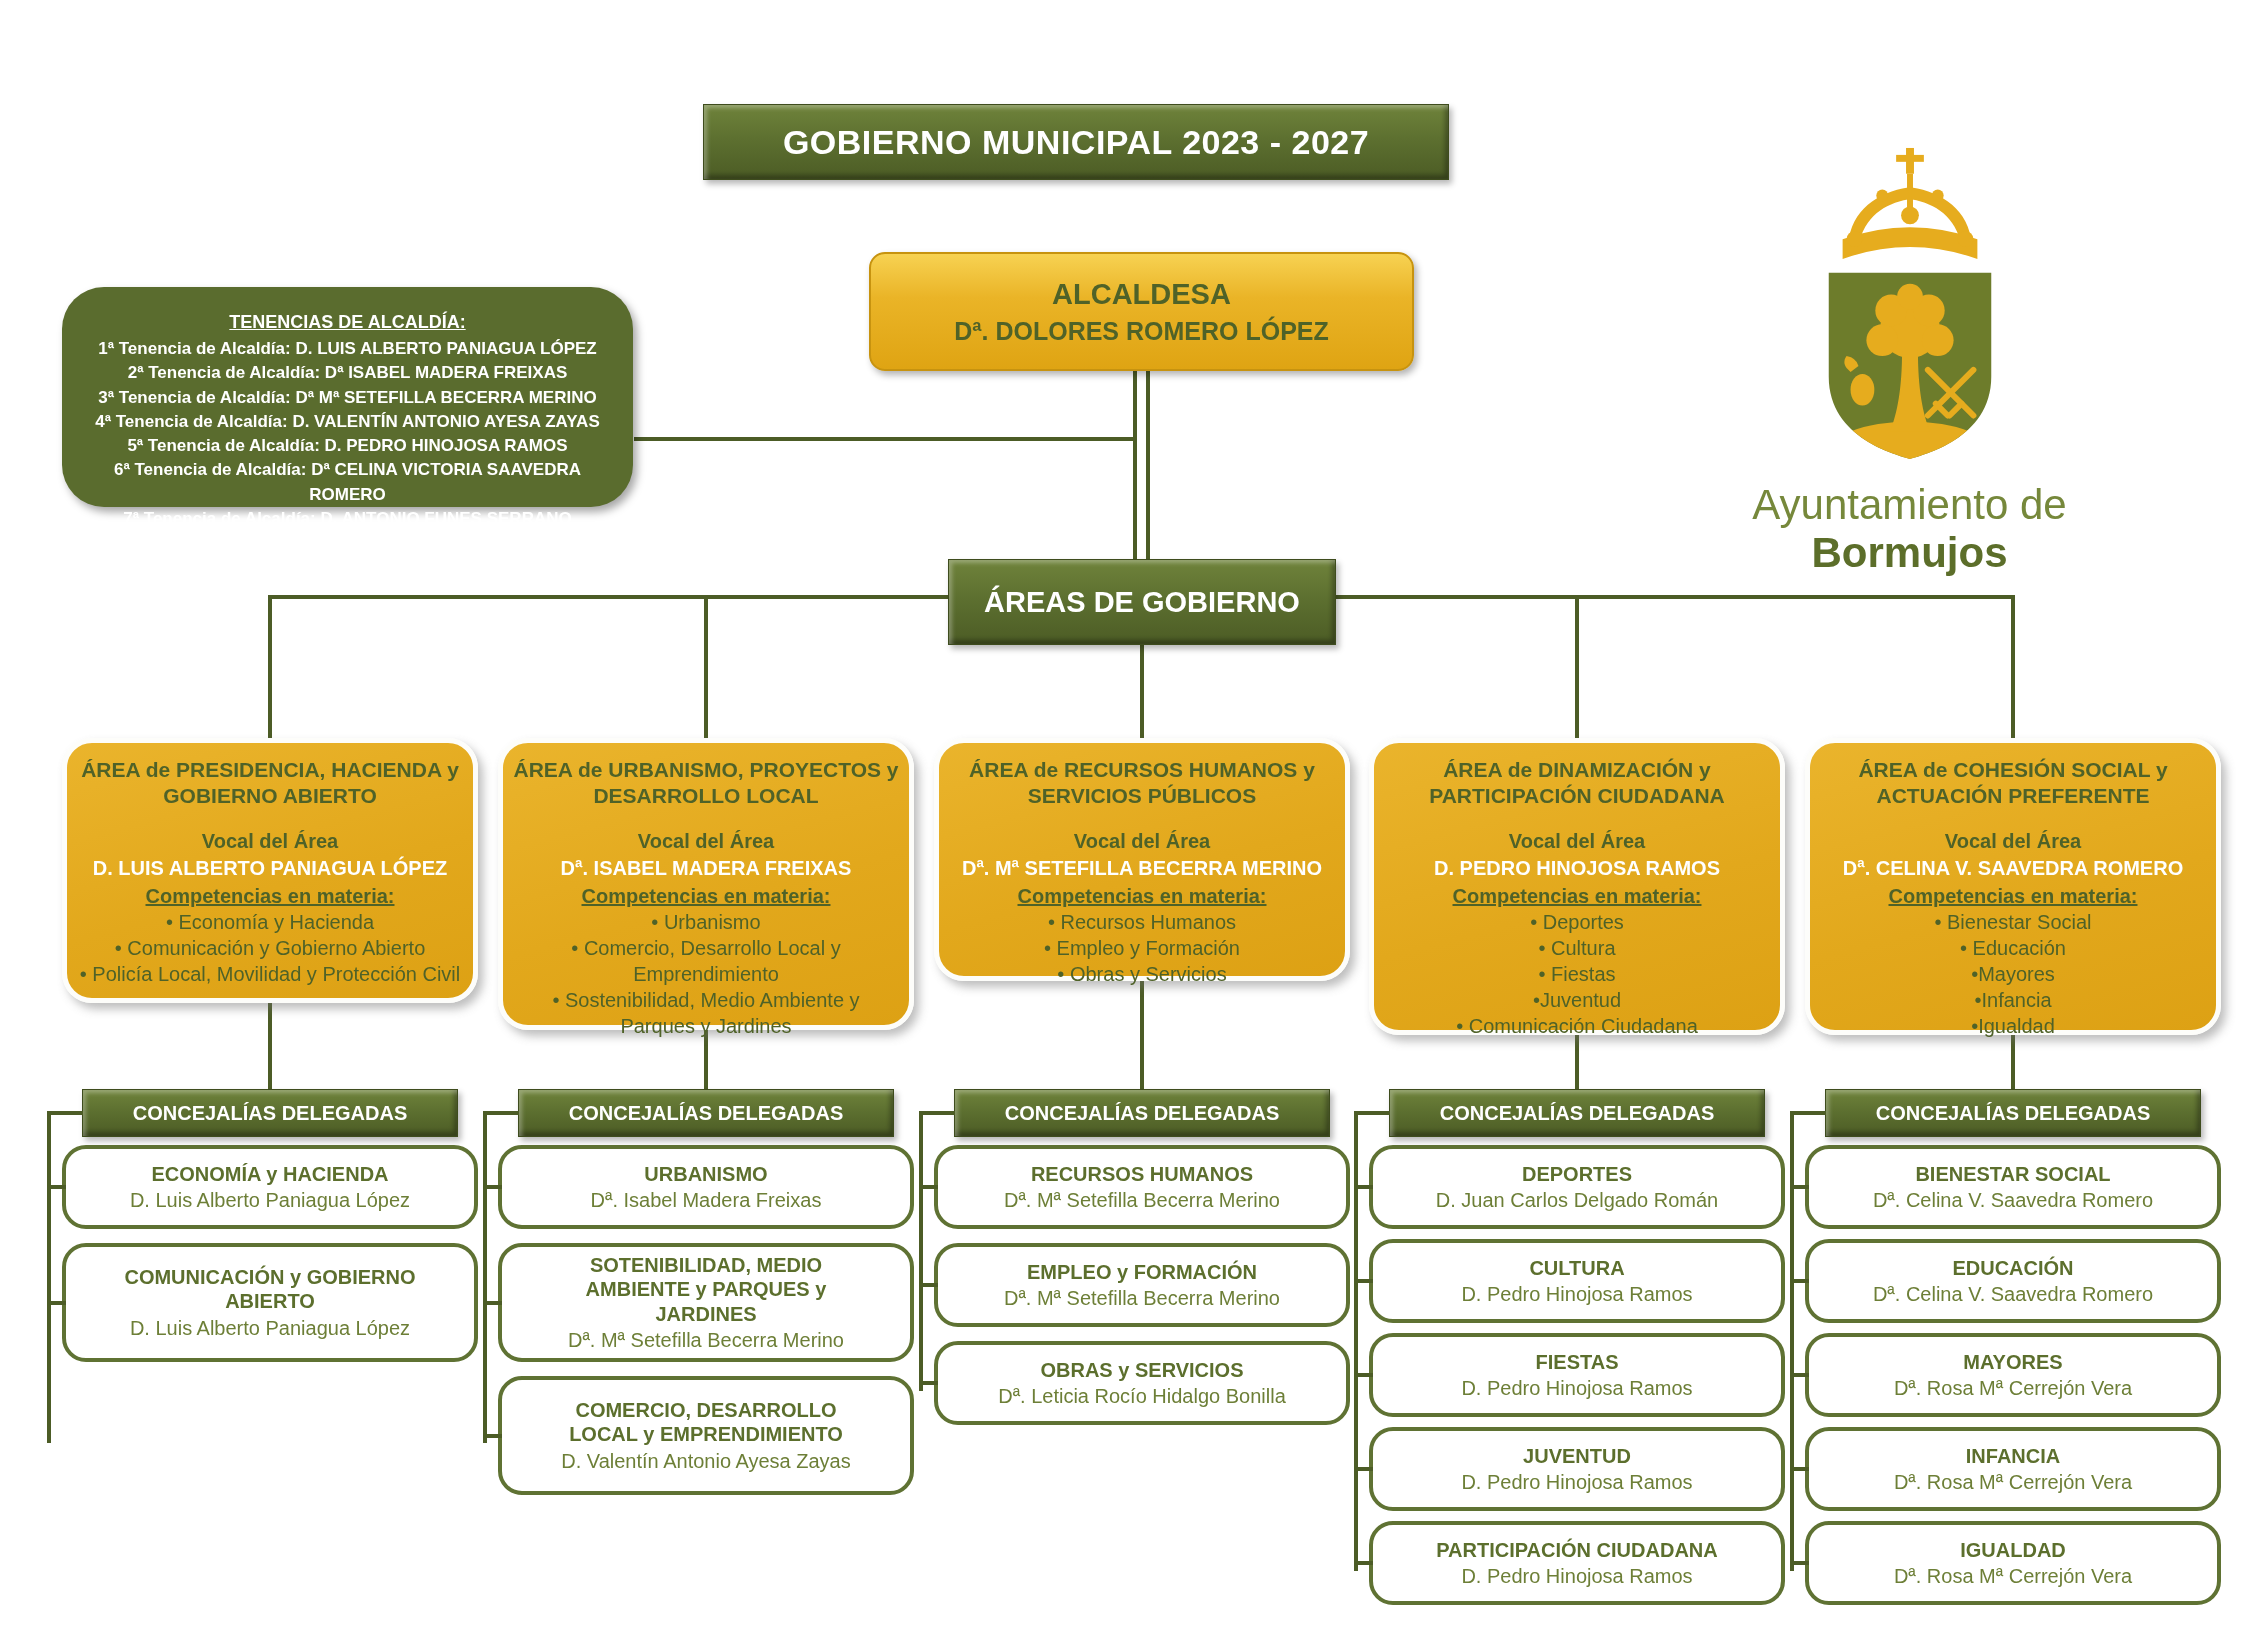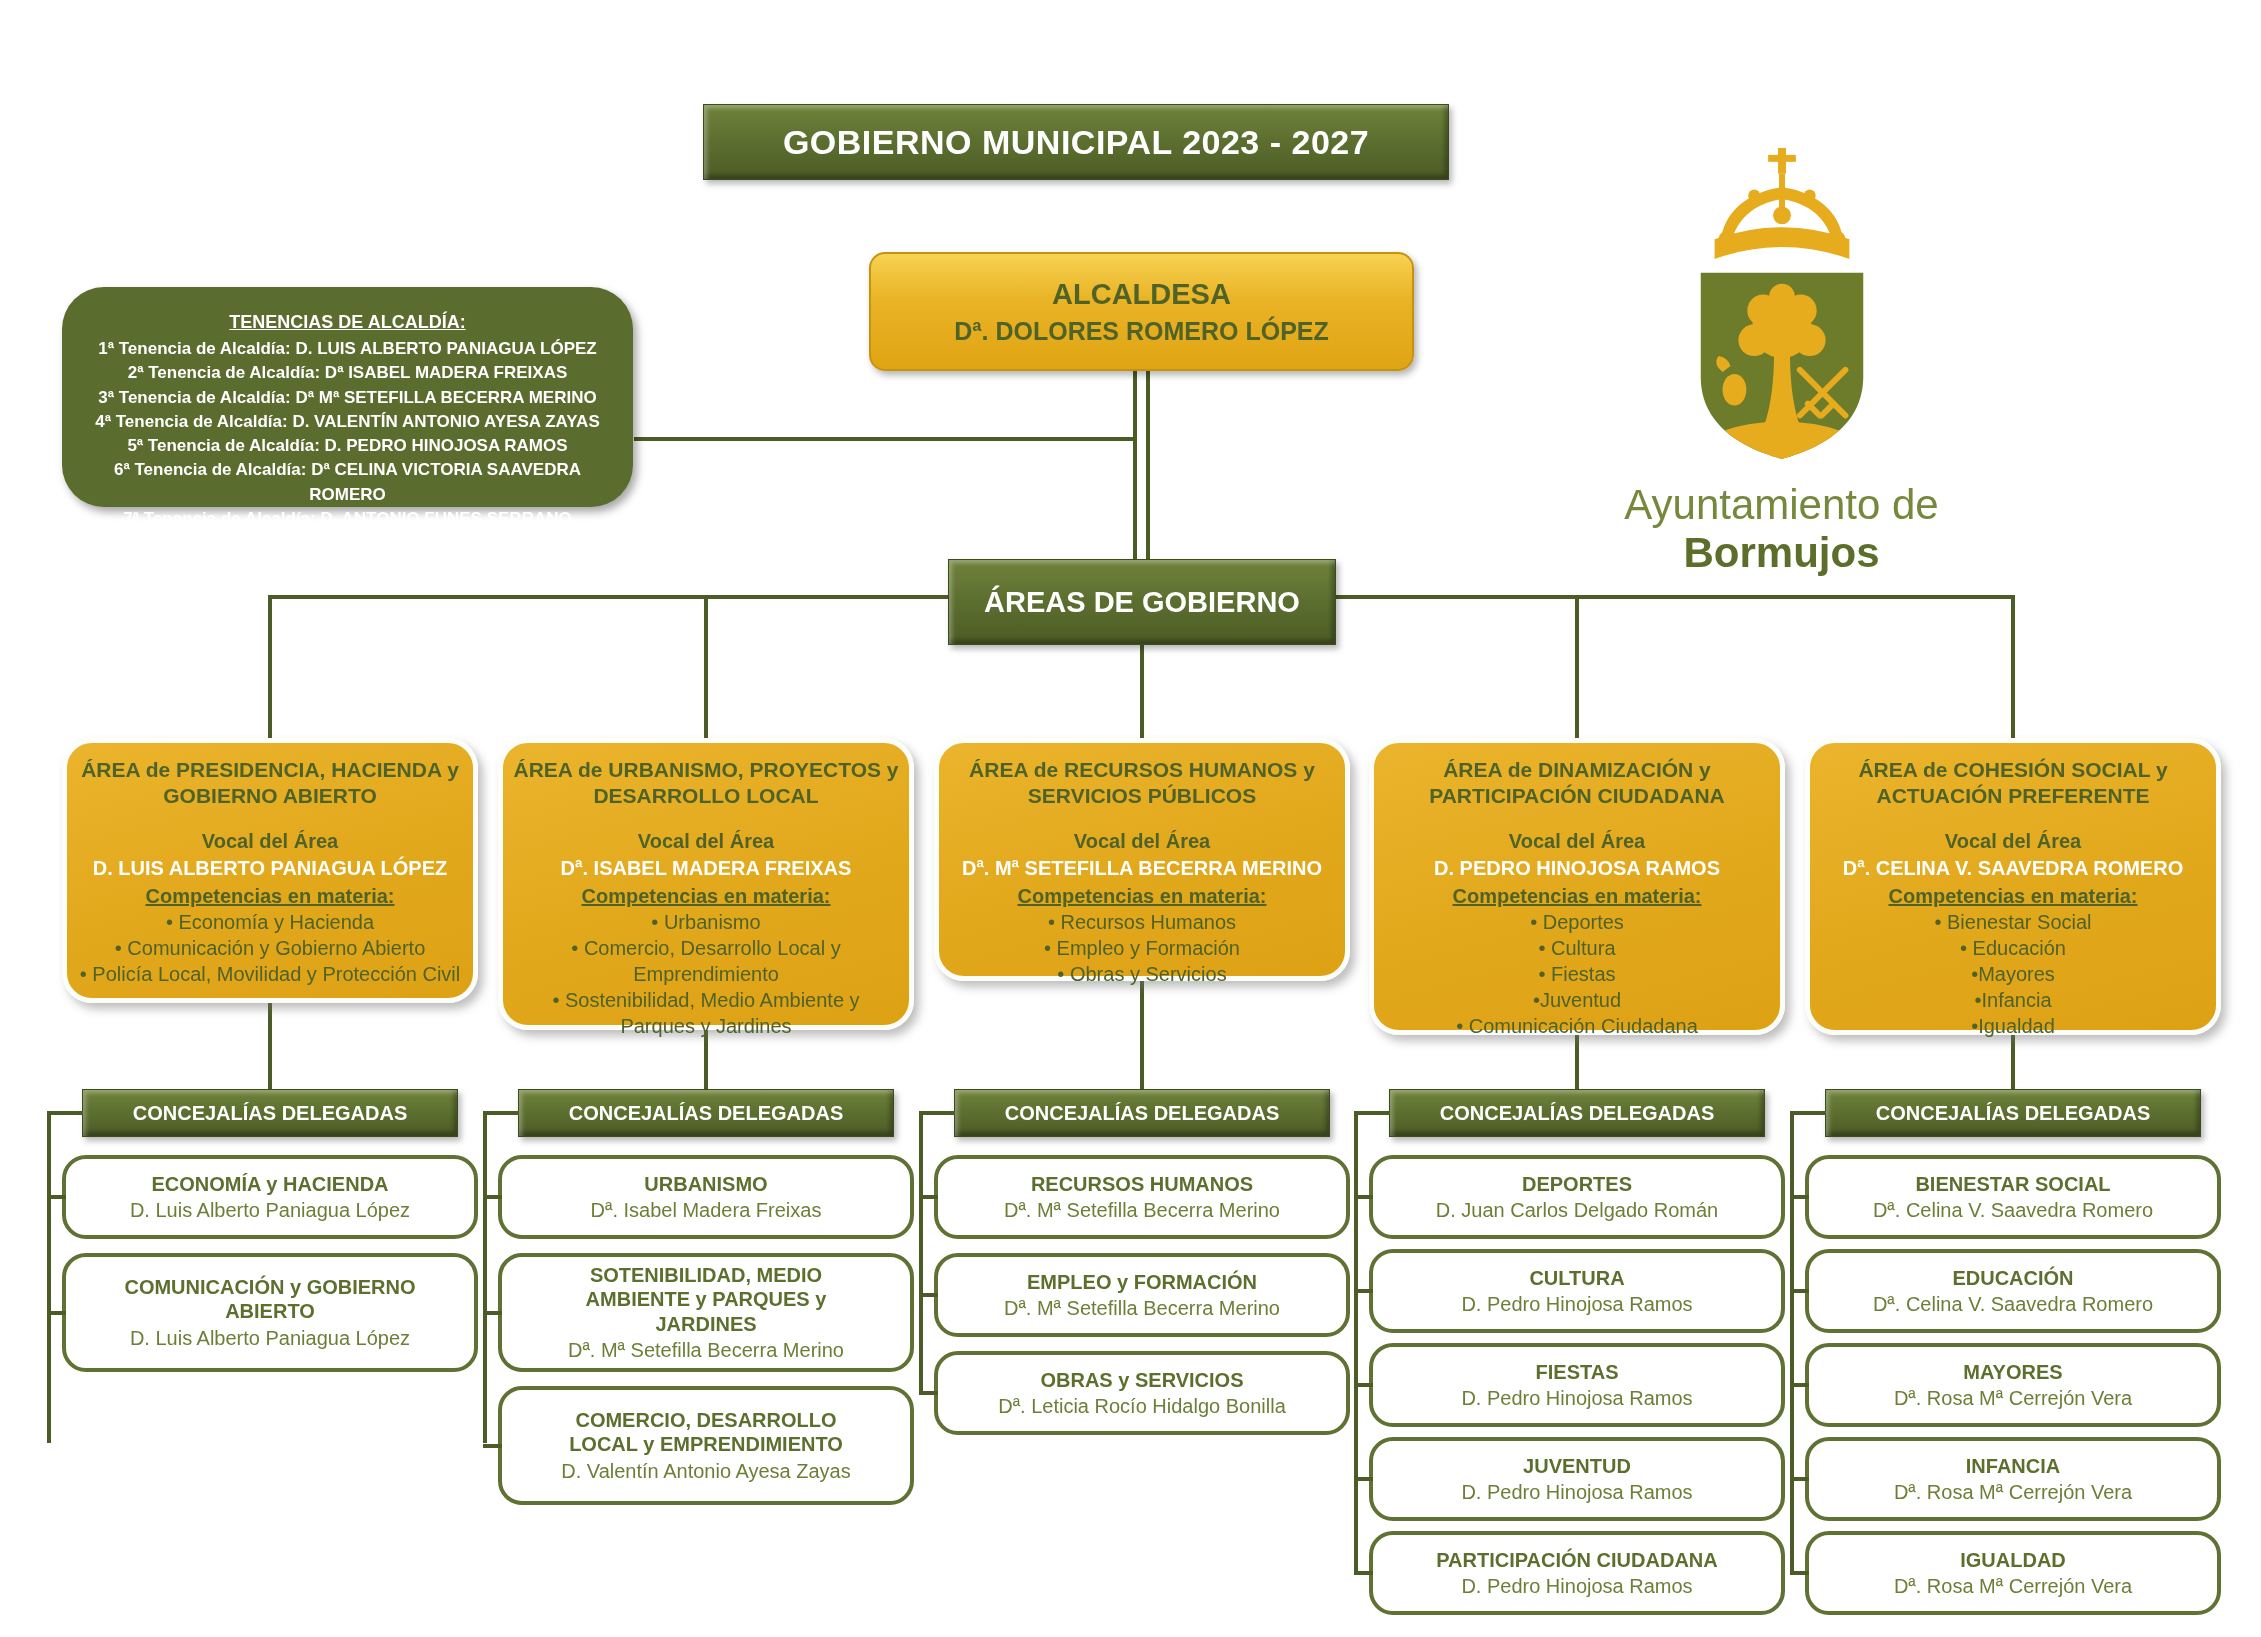--- a/index.html
+++ b/index.html
@@ -31,21 +31,21 @@
   .alcaldesa{
     position:absolute;left:869px;top:252px;width:545px;height:119px;box-sizing:border-box;
     background:linear-gradient(180deg,#f7d252 0%,#eab427 38%,#dfa413 100%);
     border:2px solid #c7930f;border-radius:16px;
     display:flex;flex-direction:column;align-items:center;justify-content:center;gap:6px;
     box-shadow:3px 4px 7px rgba(0,0,0,.30);z-index:3;text-align:center;
   }
   .alc-role{color:#4f6228;font-weight:bold;font-size:29px;}
   .alc-name{color:#4f6228;font-weight:bold;font-size:25px;}
   
-  .logo{position:absolute;left:1544px;top:144px;width:475px;text-align:center;z-index:2;}
+  .logo{position:absolute;left:1672px;top:144px;width:475px;text-align:center;z-index:2;}
   .logo-text{font-size:42px;color:#76883b;margin-top:6px;}
   .logo-text b{color:#5c6e2a;}
   
   .area{
     position:absolute;top:738px;width:416px;box-sizing:border-box;
     background:linear-gradient(165deg,#eab42c 0%,#e2a81c 55%,#dda114 100%);
     border:5px solid #fdfdfa;border-radius:30px;
     box-shadow:5px 6px 10px rgba(110,110,110,.45);
     display:flex;flex-direction:column;align-items:center;
     padding:14px 10px 0;text-align:center;z-index:3;color:#4f6228;
@@ -58,21 +58,21 @@
   
   .col{position:absolute;top:1089px;width:416px;z-index:3;}
   .spine{position:absolute;left:-15px;width:4px;background:#4c5c26;}
   .chead{
     position:relative;height:46px;margin:0 20px;display:flex;align-items:center;justify-content:center;
     background:linear-gradient(180deg,#6f833b 0%,#5d7030 45%,#4c5c25 100%);
     border:1px solid #3e4c1d;color:#fff;font-weight:bold;font-size:20px;
     box-shadow:inset 3px 3px 4px rgba(255,255,255,.30), inset -3px -4px 5px rgba(0,0,0,.32), 3px 4px 6px rgba(0,0,0,.28);
   }
   .chead::before{content:"";position:absolute;left:-36px;top:calc(50% - 2px);width:36px;height:4px;background:#4c5c26;}
-  .boxes{display:flex;flex-direction:column;gap:14px;margin-top:18px;}
+  .boxes{display:flex;flex-direction:column;gap:14px;margin-top:8px;}
   .col.tight .boxes{gap:10px;}
   .cbox{
     position:relative;box-sizing:border-box;background:#fff;border:4px solid #5f7233;border-radius:24px;
     display:flex;flex-direction:column;align-items:center;justify-content:center;
     text-align:center;padding:4px 38px;gap:2px;
   }
   .cbox::before{content:"";position:absolute;left:-19px;top:calc(50% - 2px);width:19px;height:4px;background:#4c5c26;}
   .cbox.h2{height:84px;}
   .cbox.h3{height:119px;}
   .cbox-title{color:#5c6f2d;font-weight:bold;font-size:20px;line-height:1.22;}

